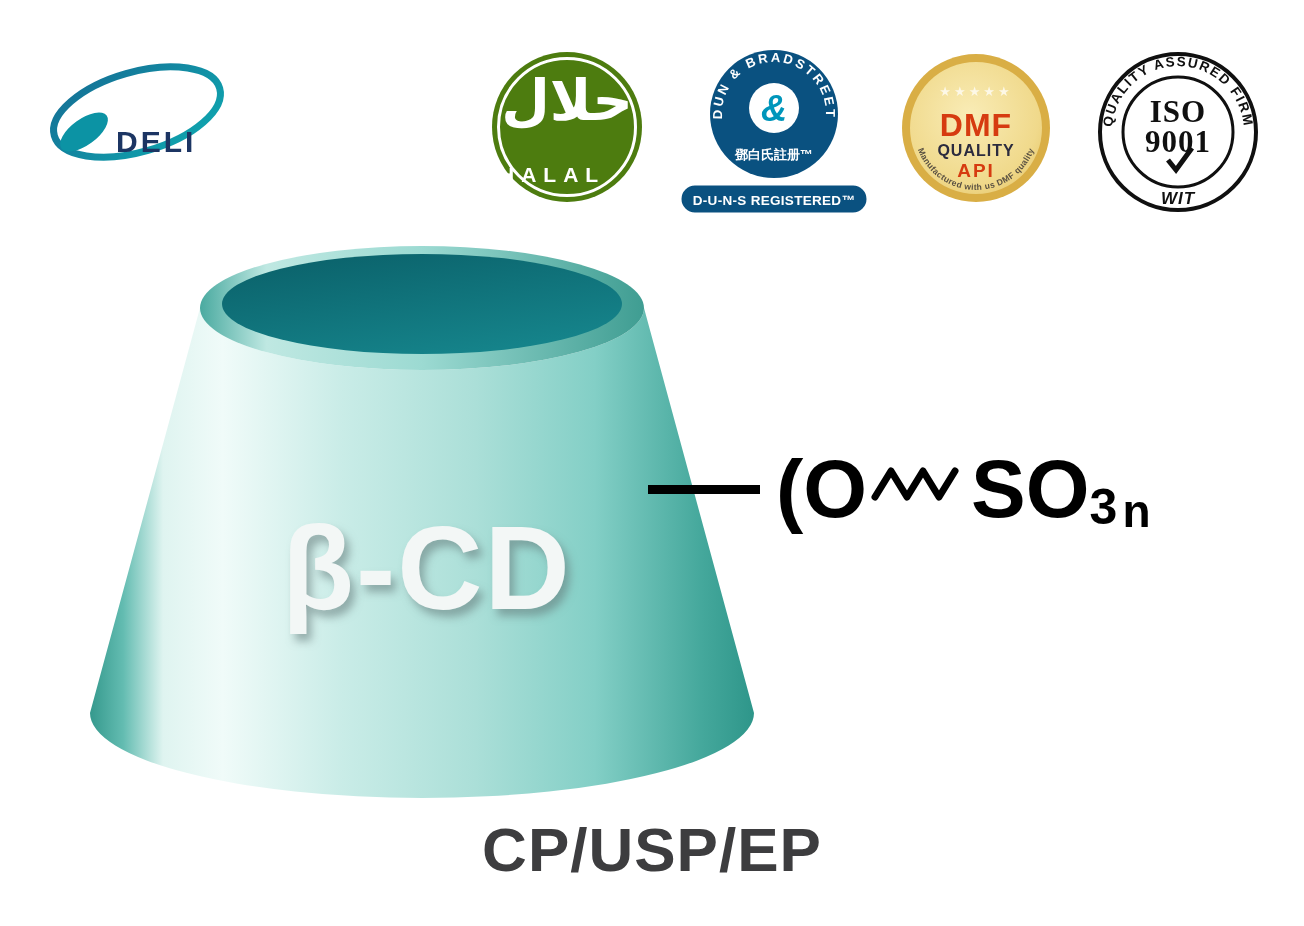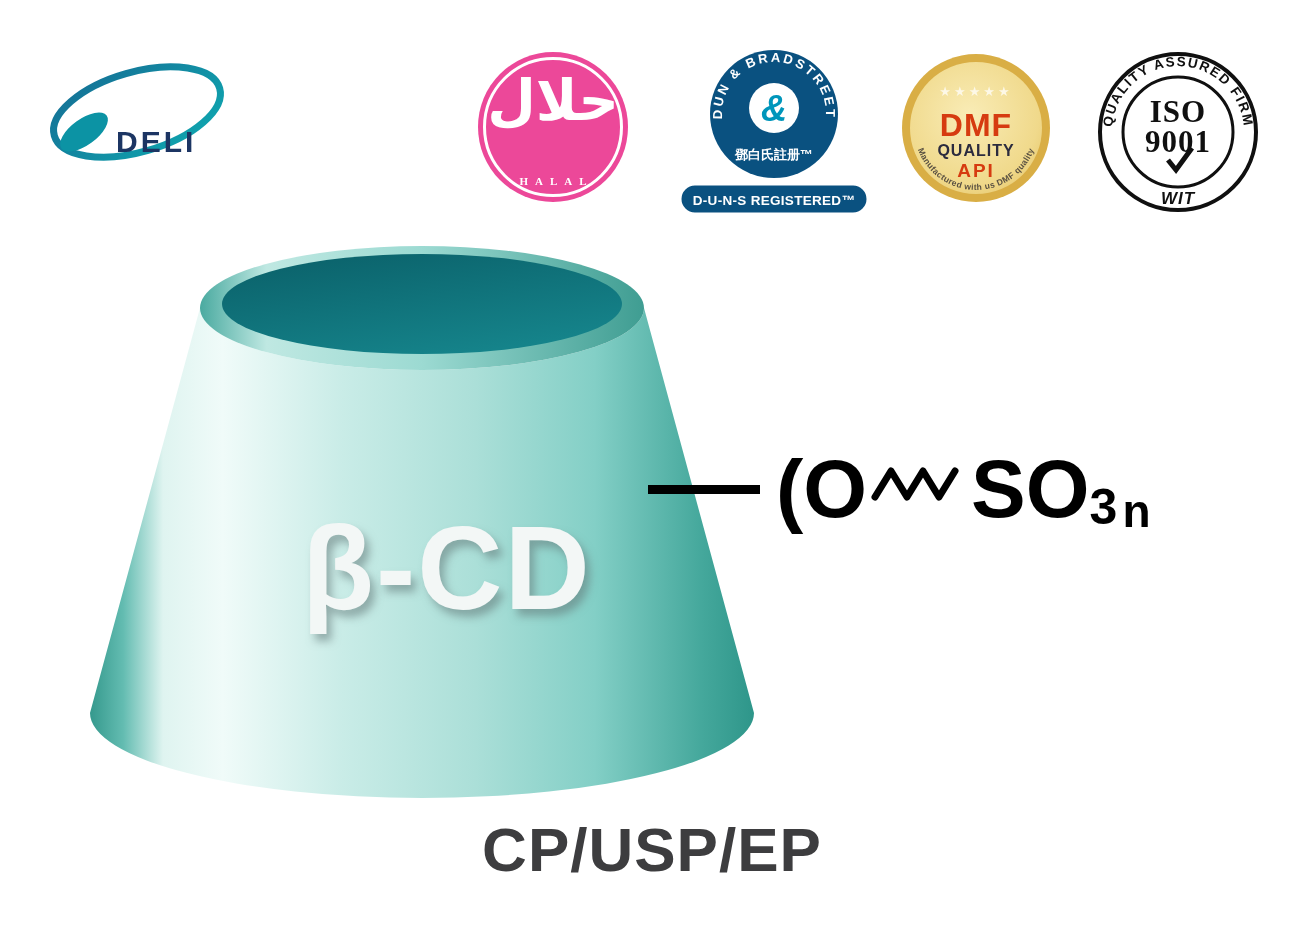--- a/index.html
+++ b/index.html
@@ -9,30 +9,30 @@
   }
 
   
   .logo { position:absolute; left:32px; top:42px; }
   .logo-text { font-family:"Liberation Sans", sans-serif; font-weight:bold; font-size:30px; fill:#1c3563; letter-spacing:3px; }
 
   
   .badge { position:absolute; }
 
   
-  .halal { left:478px; top:52px; width:150px; height:150px; background:#ec4899; border-radius:50%; }
+  .halal { left:492px; top:52px; width:150px; height:150px; background:#4d7c0f; border-radius:50%; }
   .halal-ring { position:absolute; inset:5px; border:3px solid #ffffff; border-radius:50%; }
   .halal-arabic {
     position:absolute; top:16px; left:0; right:0; text-align:center;
     font-size:56px; line-height:66px; color:#ffffff; font-weight:bold;
     font-family:"DejaVu Sans", sans-serif;
   }
   .halal-label {
-    position:absolute; bottom:15px; left:0; right:0; text-align:center;
-    color:#ffffff; font-weight:bold; font-size:11px; letter-spacing:7px; text-indent:7px;font-family:Liberation Serif, serif;
+    position:absolute; bottom:15px; left:0; right:0; 
+    color:#ffffff; font-weight:bold; font-size:21px; letter-spacing:7px; text-indent:7px;
   }
 
   
   .dnb { left:676px; top:46px; }
   .dnb-arc { font-size:13px; font-weight:bold; fill:#ffffff; letter-spacing:2.5px; }
   .dnb-cn { font-size:13px; font-weight:bold; fill:#ffffff; }
   .dnb-banner-text { font-size:13.5px; font-weight:bold; fill:#ffffff; letter-spacing:0.3px; }
   .dnb-symbol { font-size:36px; font-weight:bold; font-style:italic; fill:#0096bb; }
 
   
@@ -48,21 +48,20 @@
   .iso-arc { font-size:13.5px; font-weight:bold; fill:#101010; letter-spacing:1.6px; }
   .iso-title { font-family:"Liberation Serif", serif; font-size:31px; font-weight:bold; fill:#101010; letter-spacing:1px; }
   .iso-mark { font-size:17px; font-weight:bold; font-style:italic; fill:#101010; letter-spacing:1px; }
 
   
   .cone { position:absolute; left:60px; top:228px; }
   .cone-label {
     position:absolute; left:282px; top:500px;
     font-size:118px; font-weight:bold; color:#f3f7f6; letter-spacing:2px;
     text-shadow:5px 7px 9px rgba(96,118,118,0.55);
-    margin-left:20px;
   }
 
   
   .formula {
     position:absolute; left:648px; top:448px;
     display:flex; align-items:center; color:#000000; font-weight:bold;
   }
   .formula-dash { width:112px; height:9px; background:#000000; margin-right:16px; }
   .formula-main { font-size:82px; line-height:1; }
   .zigzag { margin:0 4px; transform:translateY(-5px); }

